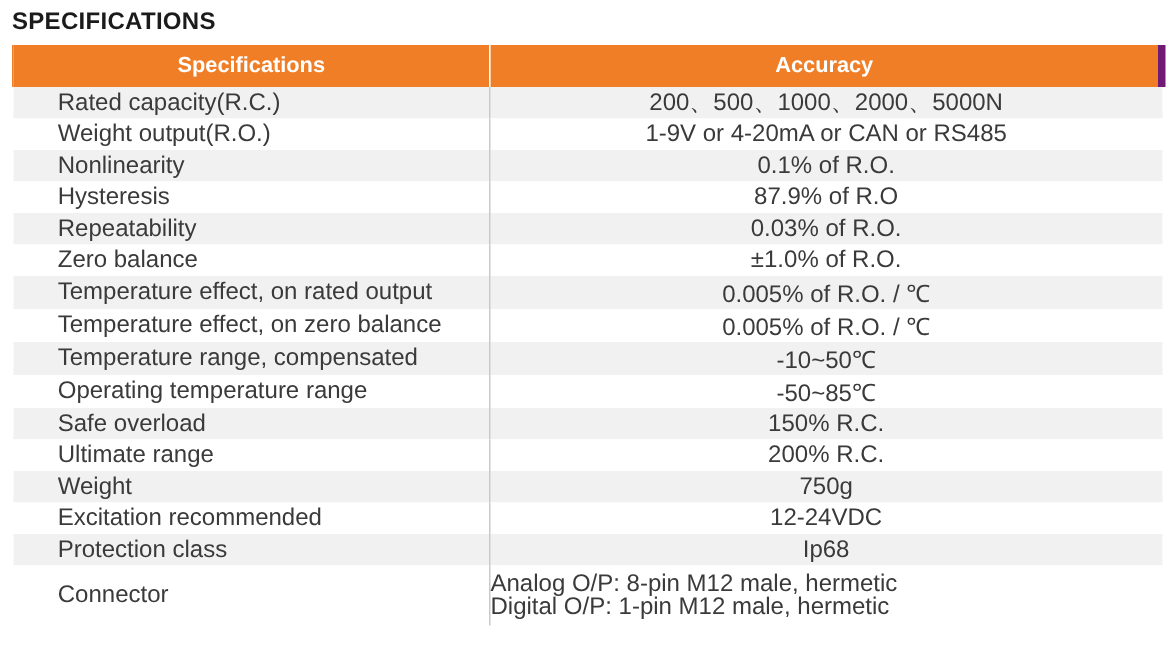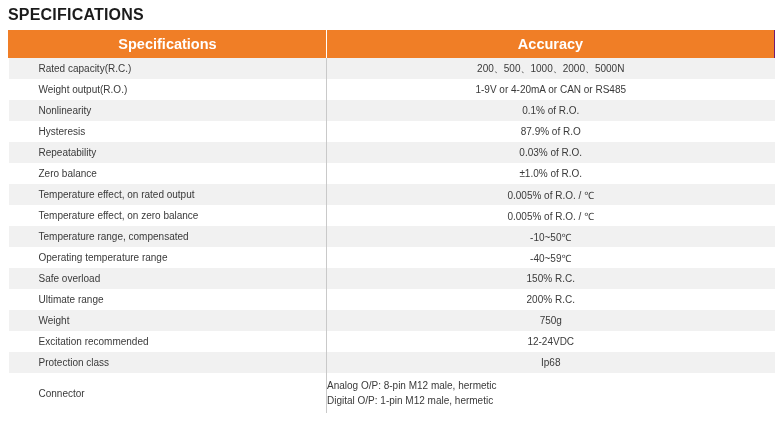--- a/index.html
+++ b/index.html
@@ -41,26 +41,26 @@
     color: #ffffff;
     font-size: 14.5px;
     font-weight: bold;
     height: 28px;
     text-align: center;
     border-right: 1px solid #ffffff;
     border-left: 1px solid #f07e26;
     padding: 0;
   }
   .spec-table thead th.last {
-    border-right: 1px solid #701a75;
+    border-right: 5px solid #701a75;
   }
 
   .spec-table tbody td {
     height: 21px;
-    font-size: 10px;
+    font-size: 16px;
     color: #3a3a3a;
     padding: 0 0 0 0;
     border: none;
   }
   .spec-table tbody tr td.label {
     padding-left: 30px;
     text-align: left;
     border-right: 1px solid #c9c9c9;
   }
   .spec-table tbody tr td.value {
@@ -133,21 +133,21 @@
       <tr class="even">
         <td class="label">Temperature effect, on zero balance</td>
         <td class="value">0.005% of R.O. / ℃</td>
       </tr>
       <tr class="odd">
         <td class="label">Temperature range, compensated</td>
         <td class="value">-10~50℃</td>
       </tr>
       <tr class="even">
         <td class="label">Operating temperature range</td>
-        <td class="value">-40~59℃</td>
+        <td class="value">-50~85℃</td>
       </tr>
       <tr class="odd">
         <td class="label">Safe overload</td>
         <td class="value">150% R.C.</td>
       </tr>
       <tr class="even">
         <td class="label">Ultimate range</td>
         <td class="value">200% R.C.</td>
       </tr>
       <tr class="odd">

